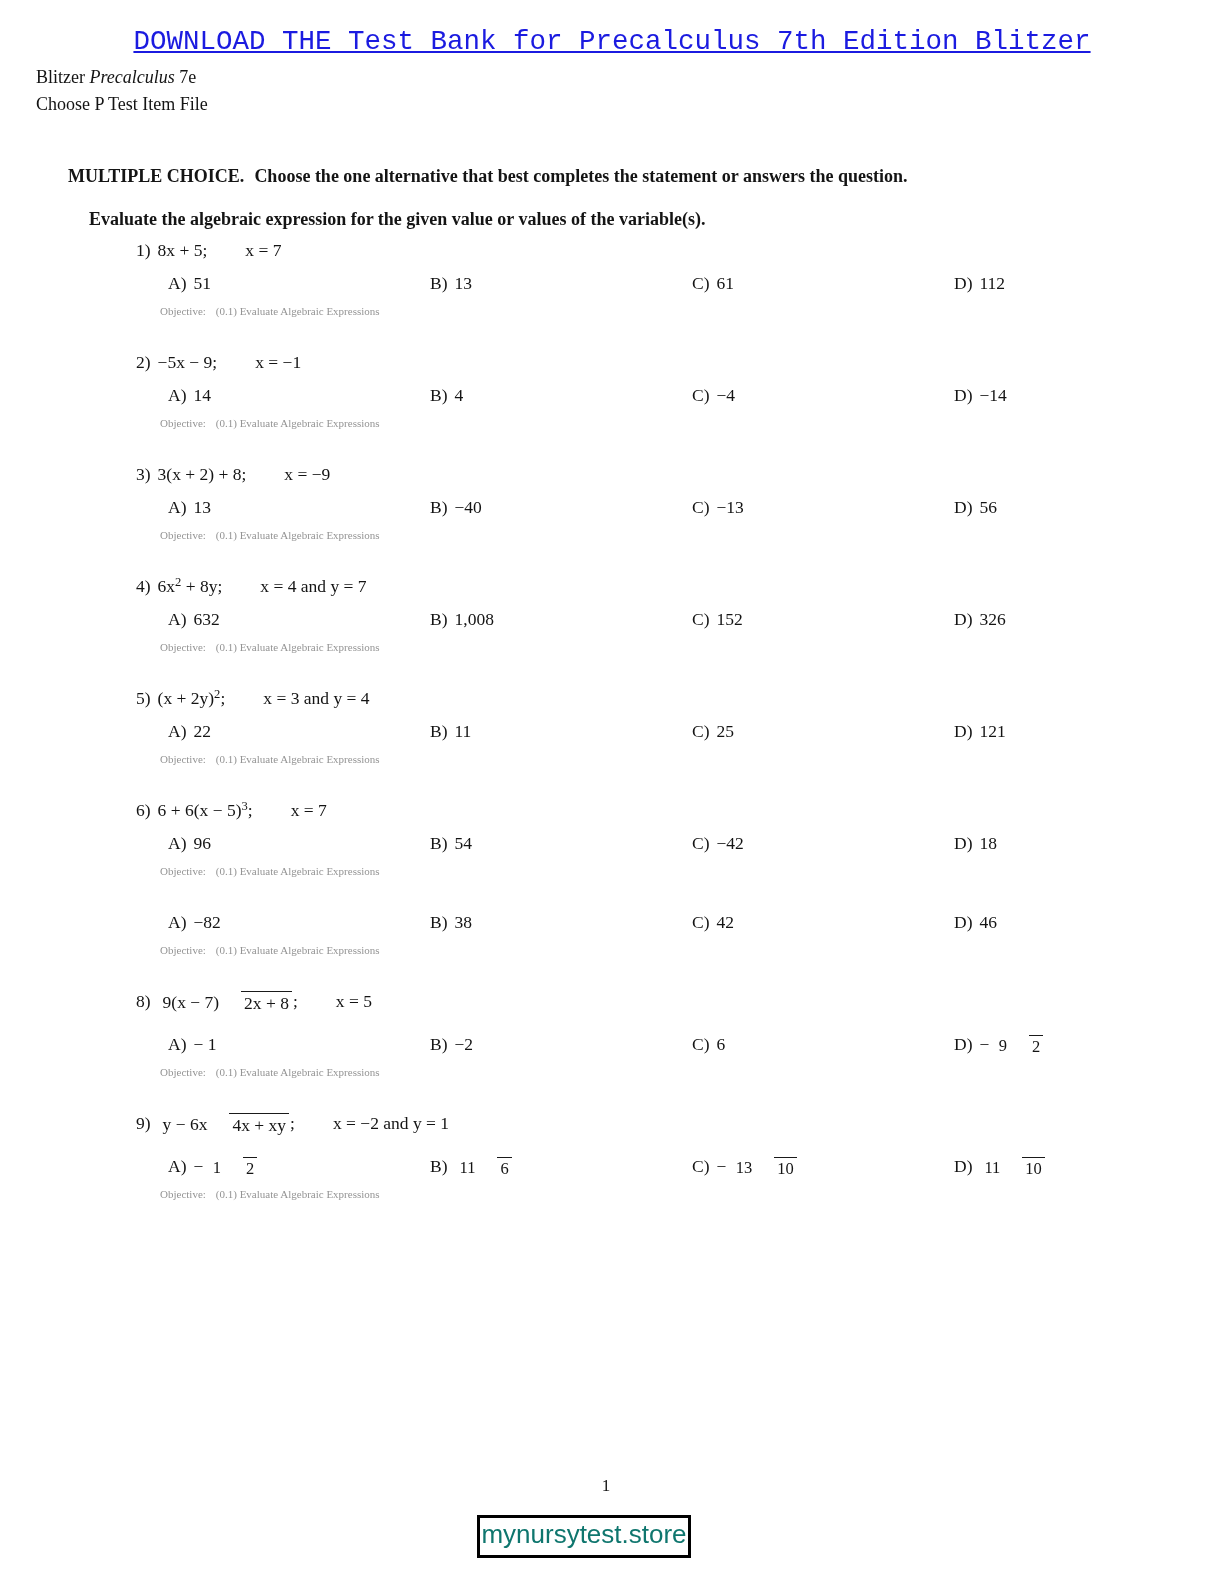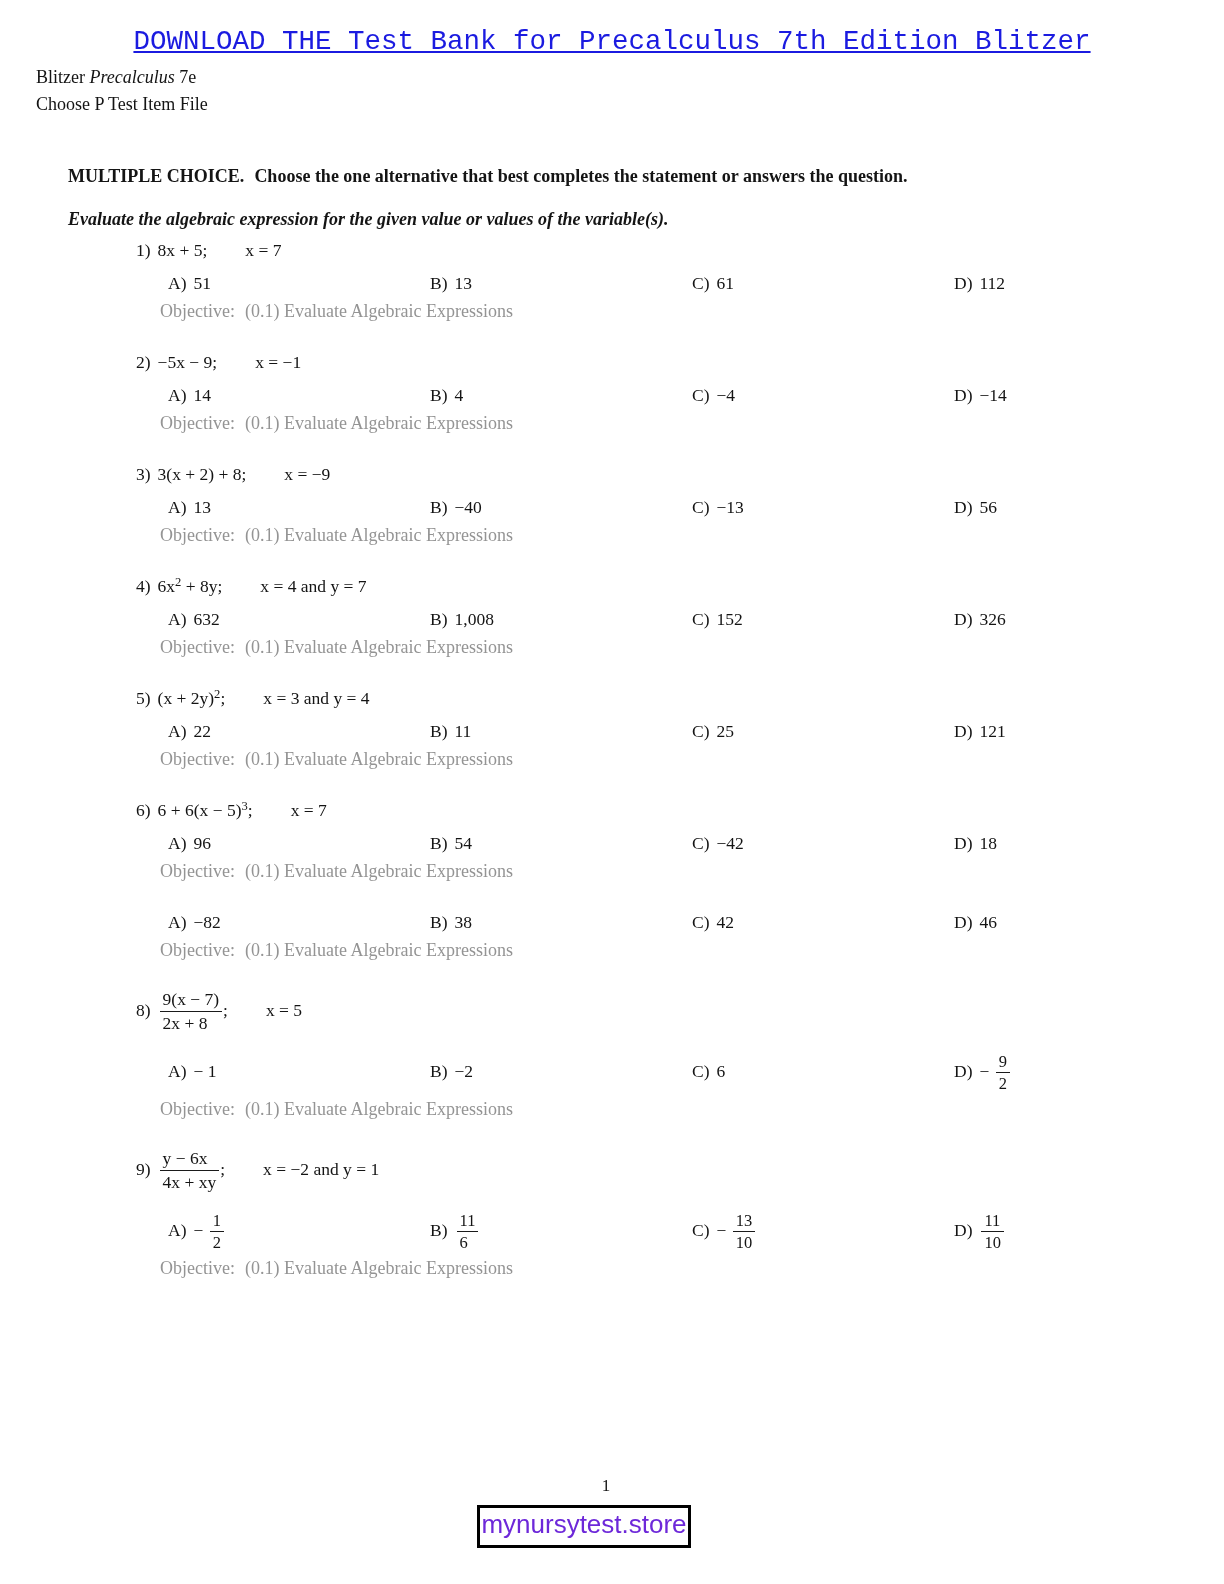--- a/index.html
+++ b/index.html
@@ -28,25 +28,24 @@
     line-height:27px;
   }
   .instructions {
     margin:46px 0 0 68px;
     font-size:18px;
     font-weight:bold;
     line-height:24px;
   }
   .instructions .gap { margin-left:10px; }
   .heading {
-    margin:19px 0 0 68px;
+    margin:19px 0 0 89px;
     font-size:18px;
     font-weight:bold;
     line-height:24px;
-    font-style:italic;
   }
   .questions {
     margin:6px 0 0 136px;
     font-size:17.5px;
   }
   .question { margin-bottom:27px; }
   .q-line { line-height:26px; }
   .q-line.has-frac { margin-bottom:16px; margin-top:4px; }
   .q-num { margin-right:7px; }
   .q-cond { margin-left:38px;margin-top:32px; }
@@ -54,63 +53,64 @@
     display:grid;
     grid-template-columns:262px 262px 262px 262px;
     align-items:baseline;
     margin:7px 0 4px 32px;
   }
   .choice { white-space:nowrap; line-height:26px; }
   .c-label { margin-right:7px; }
   .q-objective {
     margin-left:24px;
     color:#949494;
-    font-size:18px;
+    font-size:11px;
     line-height:22px;
   }
   .q-objective .obj-label { margin-right:10px; }
   sup {
     font-size:0.72em;
     position:relative;
     top:-0.45em;
     line-height:0;
     vertical-align:baseline;
   }
   .frac {
     display:inline-flex;
-    flex-direction:column;
-    text-align:left;
+    flex-direction:row;
+    text-align:right;
     vertical-align:middle;
     margin:0 2px;
     font-size:16.5px;
     line-height:21px;
+    gap:19px;
   }
   .frac .num, .frac .den { padding:0 3px; }
   .frac .den { border-top:1.6px solid #1a1a1a; }
   .q-expr .frac { font-size:17.5px; line-height:23px; margin-right:1px; }
   .footer {
     position:absolute;
     top:1476px; left:0;
     width:100%;
     text-align:center;
   }
   .page-num {
     font-size:17px;
     position:relative; left:-6px;
     line-height:20px;
   }
   .site-box {
     display:inline-block;
-    margin-top:9px;
+    margin-top:19px;
     position:relative; left:-28px;
     border:3px solid #000;
     padding:1px 1px 5px;
     font-family:"Liberation Sans", sans-serif;
     font-size:26px;
-    color:#6d28d9;
+    color:#0f766e;
   }
 </style>
 </head>
 <body>
 
 <div class="page">
 
   <div class="banner">DOWNLOAD THE Test Bank for Precalculus 7th Edition Blitzer</div>
 
   <div class="head">

